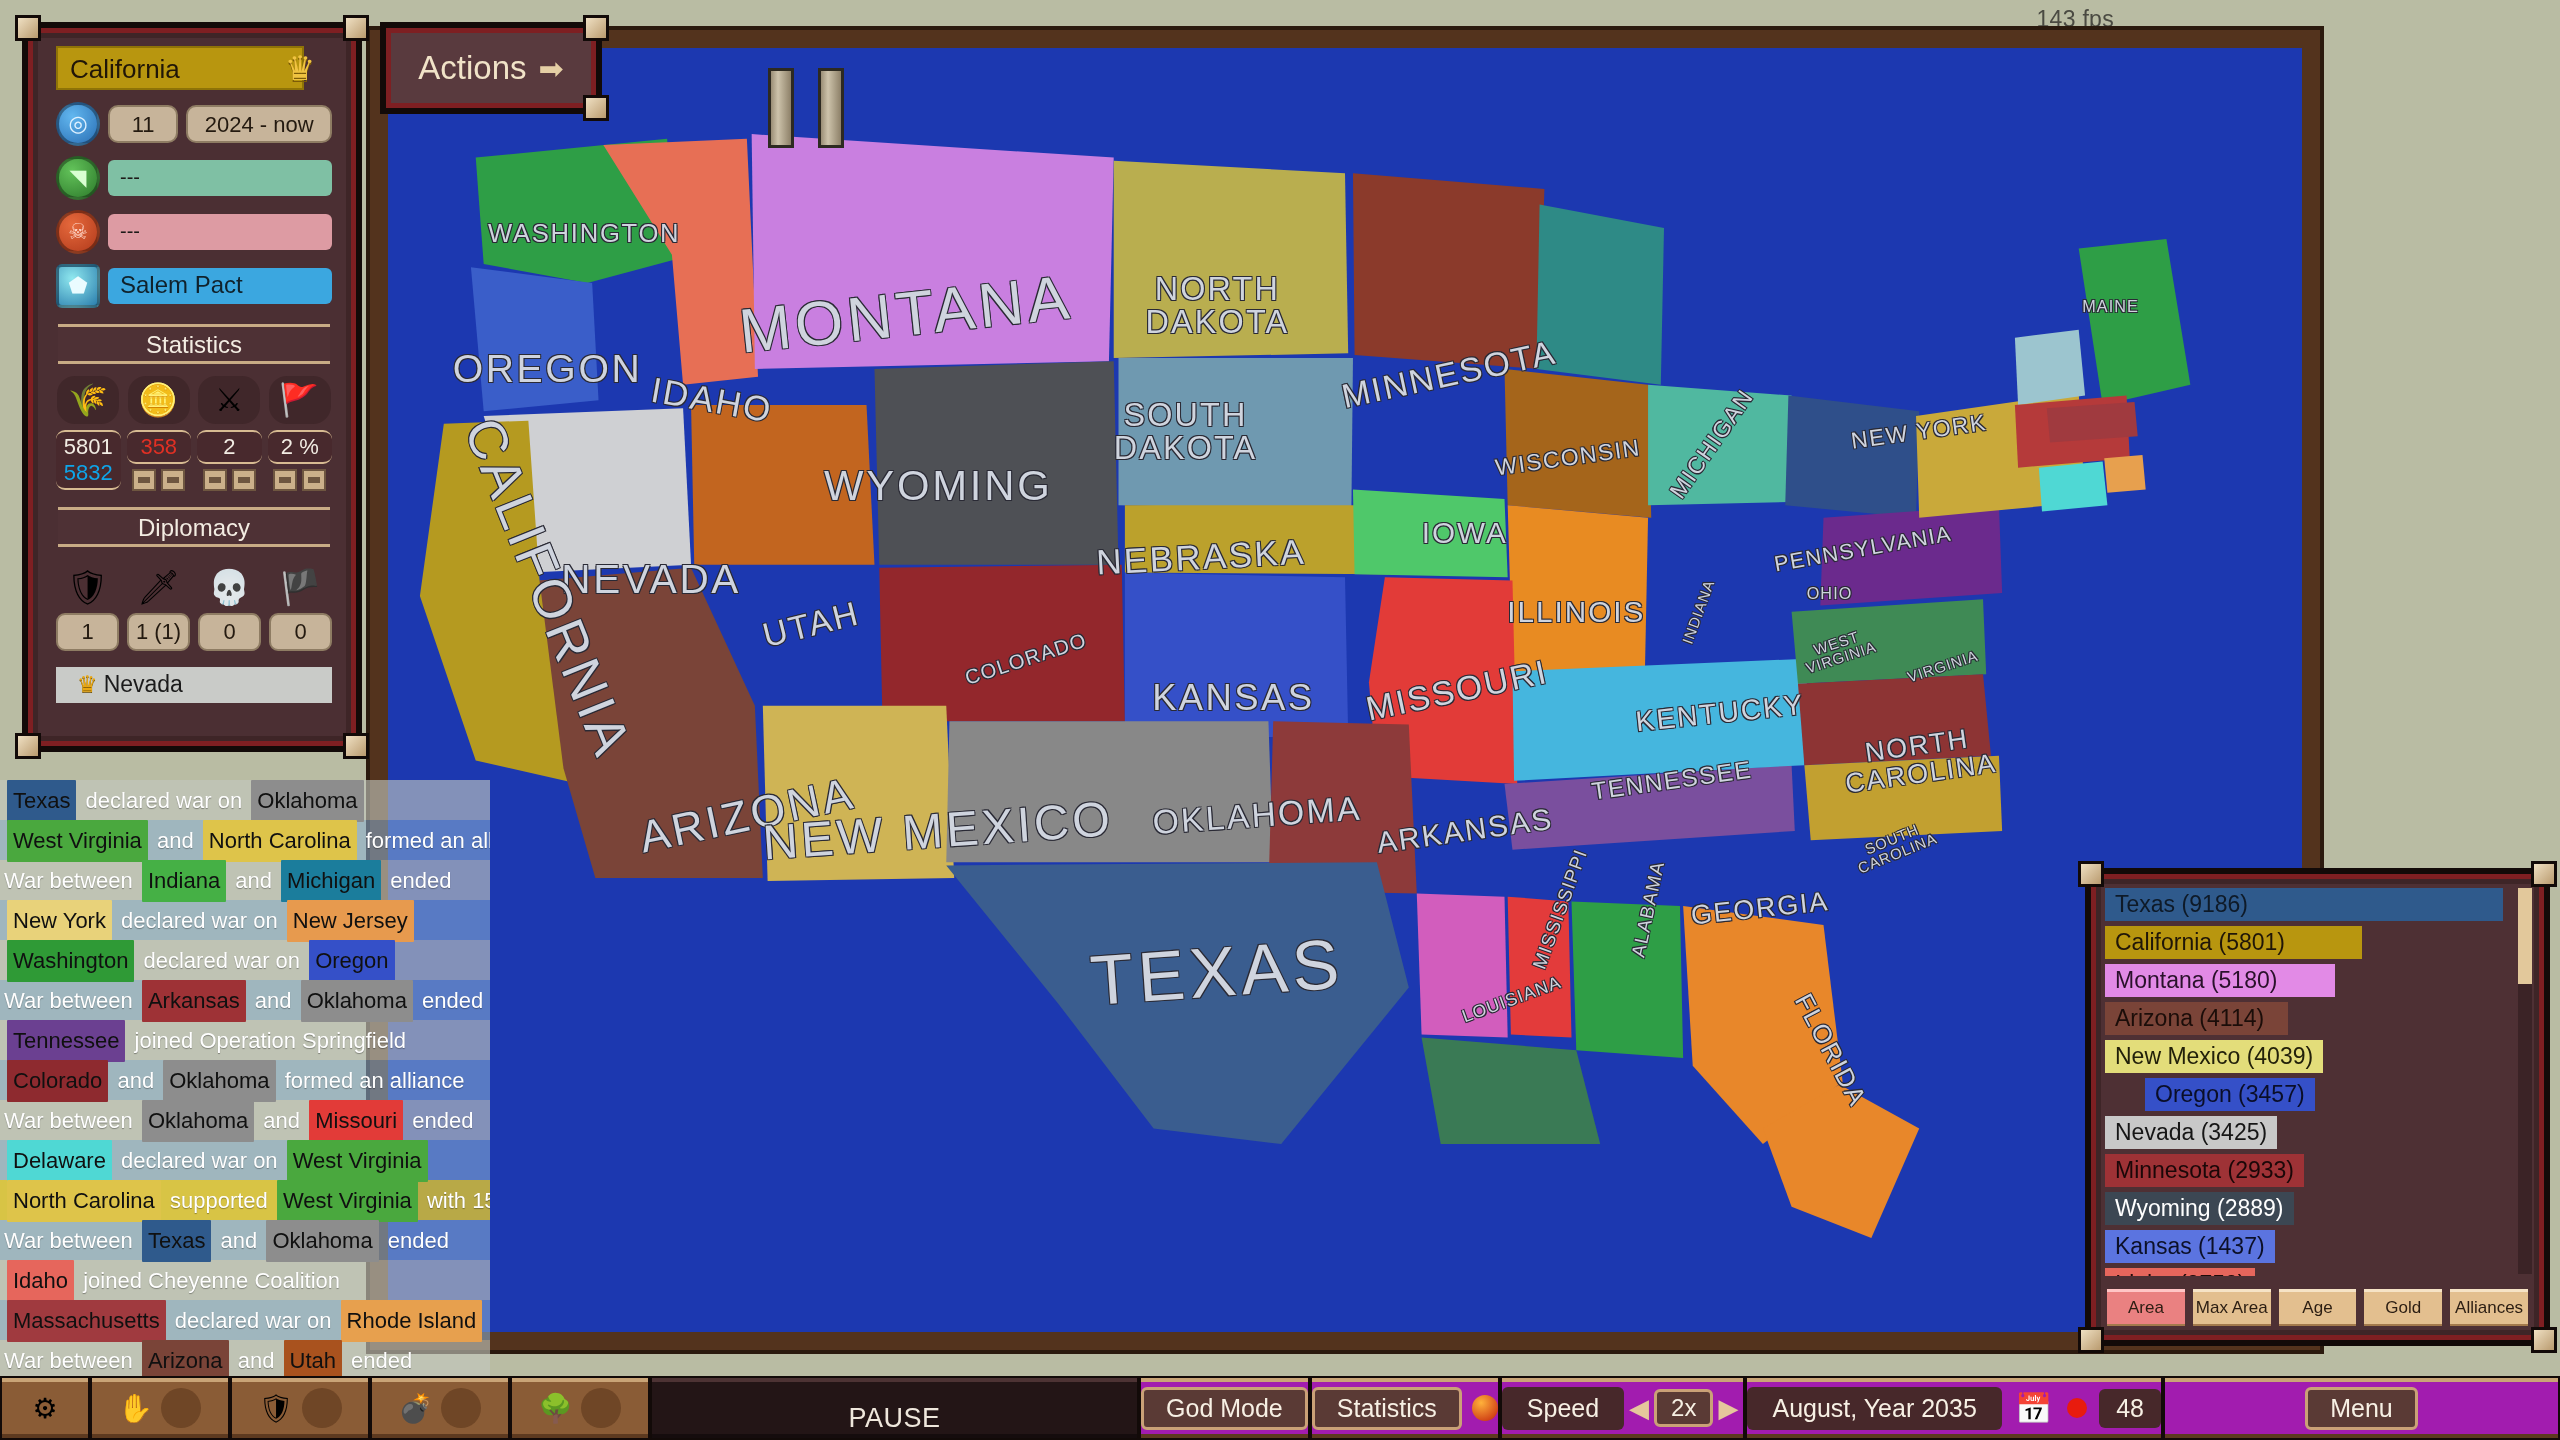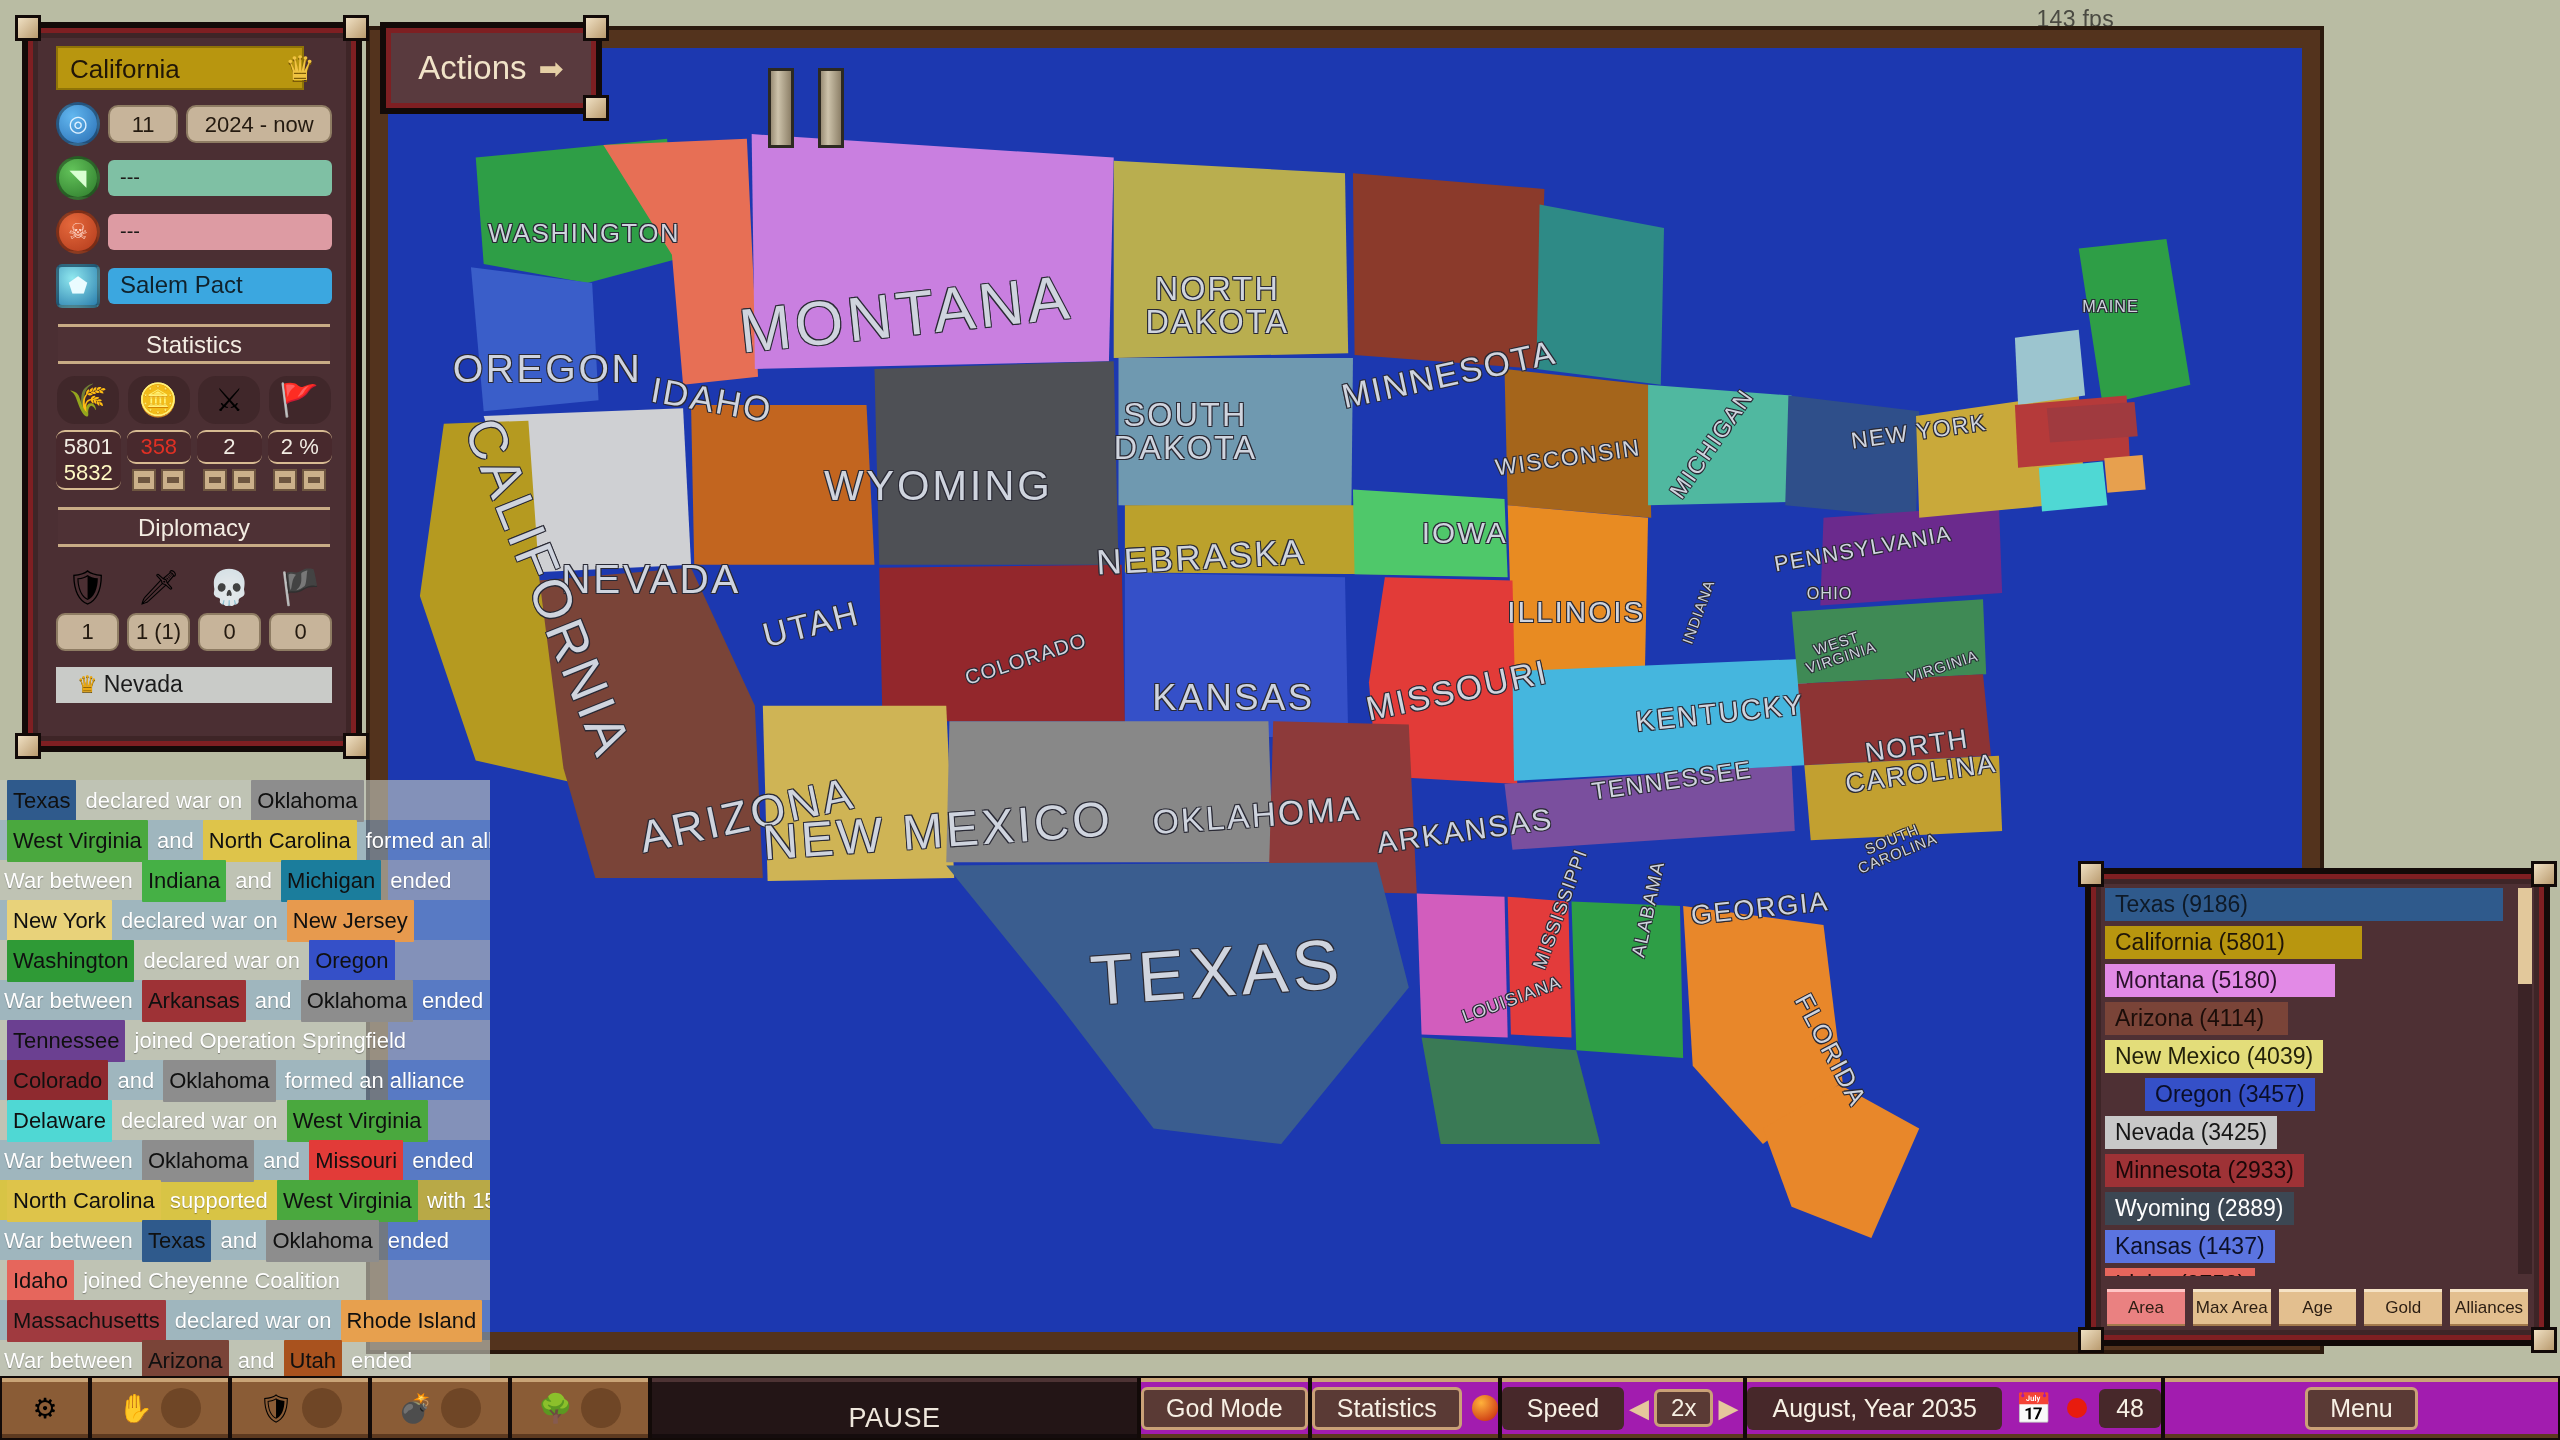--- a/index.html
+++ b/index.html
@@ -122,21 +122,21 @@
   .stat-ico {
     width: 62px; height: 48px; margin: 0 auto 6px;
     display:flex; align-items:center; justify-content:center; font-size: 32px;
     background: #40272a; border-radius: 18px;
   }
   .stat-val {
     background: #48292d; border-top: 2px solid #d7bb92; border-bottom: 2px solid #d7bb92;
     border-radius: 9px; font-size: 22px; color: #f2ece3; padding: 2px 0;
     white-space: nowrap;
   }
-  .stat-val small { display:block; color:#fef9c3; font-size: 22px; }
+  .stat-val small { display:block; color:#0ea5e9; font-size: 22px; }
   .stat-val.neg { color: #e03024; }
   .stat-sub { display:flex; justify-content:center; gap: 5px; margin-top: 5px; }
   .minibox { width: 24px; height: 22px; background: #cbb08a; border: 2px solid #6e5640; }
   .minibox i { display:block; width:12px; height:6px; background:#6e5640; margin: 6px auto; }
 
   .dip-grid { display:flex; margin: 14px 14px 0 18px; gap: 8px; }
   .dip-cell { flex:1; text-align:center; }
   .dip-ico { height: 52px; display:flex; align-items:center; justify-content:center; font-size: 34px; }
   .dip-val {
     background: #c7b49a; border: 2px solid #8e7c63; border-radius: 9px;
@@ -459,22 +459,22 @@
 
   <div id="event-log">
       <div class="ev"><span class="tag" style="background: rgb(47, 90, 140);">Texas</span> <span class="txt">declared war on</span> <span class="tag" style="background: rgb(141, 141, 141);">Oklahoma</span> </div>
       <div class="ev"><span class="tag" style="background: rgb(74, 168, 62);">West Virginia</span> <span class="txt">and</span> <span class="tag" style="background: rgb(222, 196, 74);">North Carolina</span> <span class="txt">formed an alliance</span> </div>
       <div class="ev"><span class="txt">War between</span> <span class="tag" style="background: rgb(69, 176, 69);">Indiana</span> <span class="txt">and</span> <span class="tag" style="background: rgb(27, 125, 156);">Michigan</span> <span class="txt">ended</span> </div>
       <div class="ev"><span class="tag" style="background: rgb(232, 210, 122);">New York</span> <span class="txt">declared war on</span> <span class="tag" style="background: rgb(231, 154, 78);">New Jersey</span> </div>
       <div class="ev"><span class="tag" style="background: rgb(47, 154, 54);">Washington</span> <span class="txt">declared war on</span> <span class="tag" style="background: rgb(53, 80, 200);">Oregon</span> </div>
       <div class="ev"><span class="txt">War between</span> <span class="tag" style="background: rgb(158, 50, 54);">Arkansas</span> <span class="txt">and</span> <span class="tag" style="background: rgb(141, 141, 141);">Oklahoma</span> <span class="txt">ended</span> </div>
       <div class="ev"><span class="tag" style="background: rgb(107, 64, 145);">Tennessee</span> <span class="txt">joined Operation Springfield</span> </div>
       <div class="ev"><span class="tag" style="background: rgb(142, 42, 47);">Colorado</span> <span class="txt">and</span> <span class="tag" style="background: rgb(141, 141, 141);">Oklahoma</span> <span class="txt">formed an alliance</span> </div>
+      <div class="ev"><span class="txt">War between</span> <span class="tag" style="background: rgb(141, 141, 141);">Oklahoma</span> <span class="txt">and</span> <span class="tag" style="background: rgb(226, 59, 56);">Missouri</span> <span class="txt">ended</span> </div>
       <div class="ev"><span class="tag" style="background: rgb(79, 216, 212);">Delaware</span> <span class="txt">declared war on</span> <span class="tag" style="background: rgb(74, 168, 62);">West Virginia</span> </div>
-      <div class="ev"><span class="txt">War between</span> <span class="tag" style="background: rgb(141, 141, 141);">Oklahoma</span> <span class="txt">and</span> <span class="tag" style="background: rgb(226, 59, 56);">Missouri</span> <span class="txt">ended</span> </div>
       <div class="ev hl"><span class="tag" style="background: rgb(222, 196, 74);">North Carolina</span> <span class="txt">supported</span> <span class="tag" style="background: rgb(74, 168, 62);">West Virginia</span> <span class="txt">with 153 gold</span> </div>
       <div class="ev"><span class="txt">War between</span> <span class="tag" style="background: rgb(47, 90, 140);">Texas</span> <span class="txt">and</span> <span class="tag" style="background: rgb(141, 141, 141);">Oklahoma</span> <span class="txt">ended</span> </div>
       <div class="ev"><span class="tag" style="background: rgb(230, 102, 92);">Idaho</span> <span class="txt">joined Cheyenne Coalition</span> </div>
       <div class="ev"><span class="tag" style="background: rgb(160, 58, 63);">Massachusetts</span> <span class="txt">declared war on</span> <span class="tag" style="background: rgb(231, 160, 78);">Rhode Island</span> </div>
       <div class="ev"><span class="txt">War between</span> <span class="tag" style="background: rgb(122, 68, 56);">Arizona</span> <span class="txt">and</span> <span class="tag" style="background: rgb(169, 82, 30);">Utah</span> <span class="txt">ended</span> </div>
     </div>
 
   <div class="woodpanel" id="ranking-panel">
     <span class="corner c-tl"></span>
     <span class="corner c-tr"></span>

